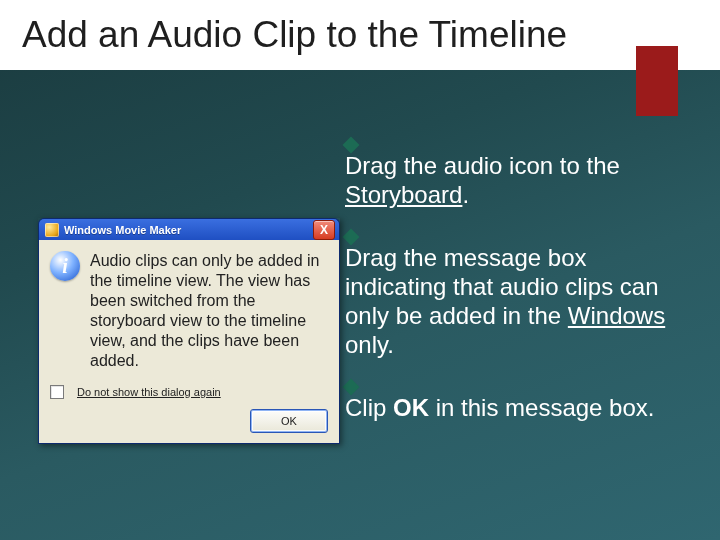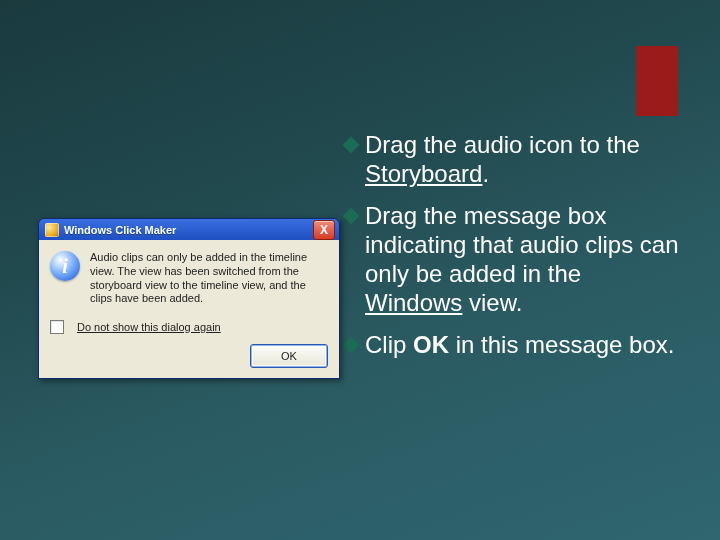--- a/index.html
+++ b/index.html
@@ -49,20 +49,21 @@
     top: 20px;
     left: 345px;
     width: 335px;
     font-size: 24px;
     line-height: 1.22;
   }
   .bullet {
     margin-bottom: 12px;
     display: flex;
     align-items: flex-start;
+    flex-direction: column;
   }
   .bullet .diamond {
     flex: 0 0 auto;
     width: 12px;
     height: 12px;
     transform: rotate(45deg);
     background: #1c6b54;
     margin-top: 9px;
     margin-right: 8px;
   }
@@ -133,21 +134,21 @@
     color: #fff;
     font-family: Georgia, "Times New Roman", serif;
     font-style: italic;
     font-weight: bold;
     font-size: 20px;
     display: flex; align-items: center; justify-content: center;
     box-shadow: 0 1px 2px rgba(0,0,0,.3);
   }
   .dlg-msg {
     flex: 1;
-    font-size: 11px;
+    font-size: 16px;
     line-height: 1.25;
   }
   .dlg-check-row {
     margin-top: 14px;
     display: flex;
     align-items: center;
     gap: 8px;
   }
   .dlg-checkbox {
     width: 12px; height: 12px;
@@ -172,53 +173,56 @@
     font-size: 11px;
     display: flex; align-items: center; justify-content: center;
     box-shadow: 0 0 0 1px #8fb4f4 inset, 0 0 0 2px rgba(255,255,255,.8) inset;
   }
 </style>
 </head>
 <body>
 
 <div class="slide">
 
+  <div class="title-bar">
+    <span>Add an Audio Clip to the Timeline</span>
+  </div>
   <div class="accent-block"></div>
 
   <div class="body-area">
 
     <div class="bullets">
 
       <div class="bullet">
         <div class="diamond"></div>
         <div class="text">
           <span>Drag</span><span> the audio icon to the </span><span class="underline">Storyboard</span><span>.</span>
         </div>
       </div>
 
       <div class="bullet">
         <div class="diamond"></div>
         <div class="text">
-          <span>Drag</span><span> the message box indicating that audio clips can only be added in the </span><span class="underline">Windows</span><span> view.</span>
+          <span>Drag</span><span> the message box indicating that audio clips can only be added in the </span><span class="underline">Windows</span><span> only.</span>
         </div>
       </div>
 
       <div class="bullet">
         <div class="diamond"></div>
         <div class="text">
           <span>Clip</span><span> </span><span class="bold">OK</span><span> in this message box.</span>
         </div>
       </div>
 
     </div>
 
     <div class="dialog-wrap">
       <div class="dlg-titlebar">
         <div class="dlg-title-icon"></div>
-        <span class="dlg-title-text">Windows Click Maker</span>
+        <span class="dlg-title-text">Windows Movie Maker</span>
         <div class="dlg-close">
           <span>X</span>
         </div>
       </div>
       <div class="dlg-body">
         <div class="dlg-row">
           <div class="dlg-info">
             <span>i</span>
           </div>
           <div class="dlg-msg">Audio clips can only be added in the timeline view. The view has been switched from the storyboard view to the timeline view, and the clips have been added.</div>

